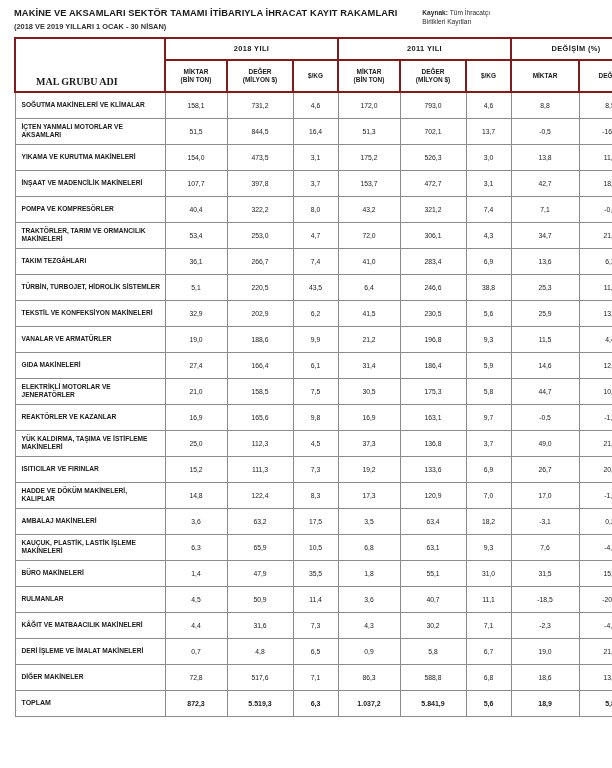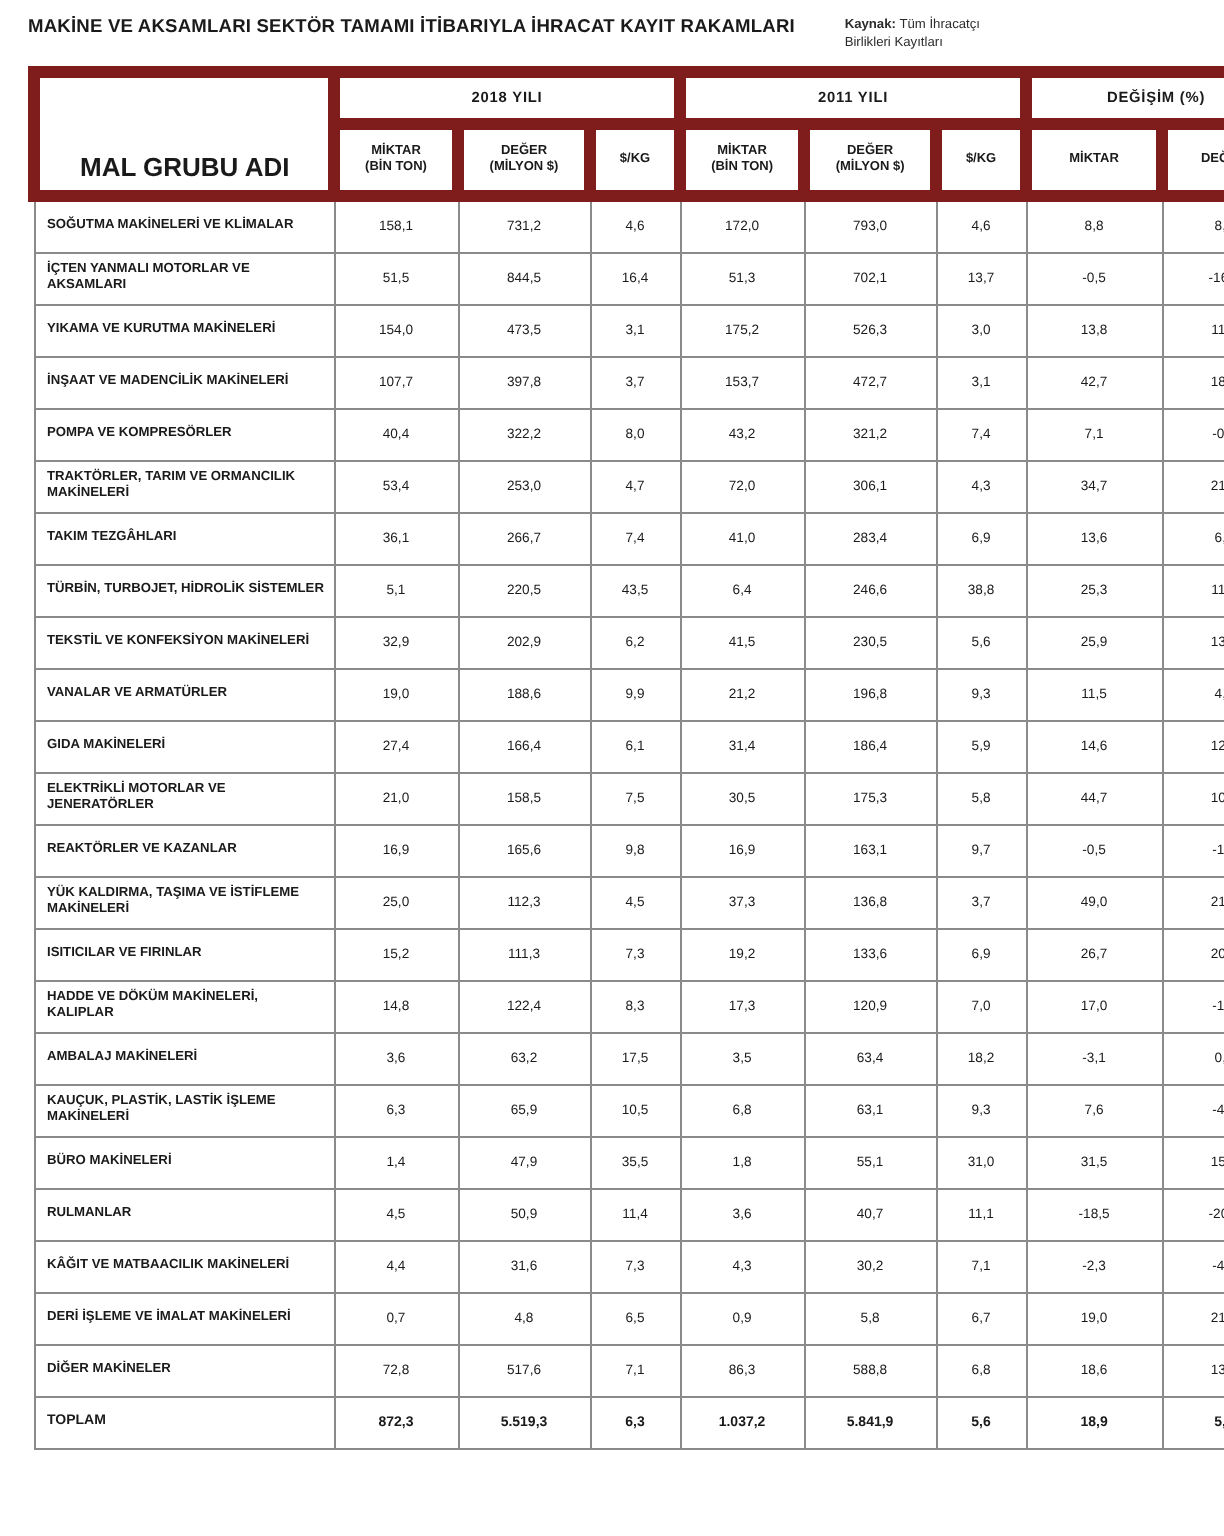--- a/index.html
+++ b/index.html
@@ -66,42 +66,43 @@
     font-size: 6.9px;
   }
   table.data col.c-name  { width: 150px; }
   table.data col.c-num   { width: 62px; }
   table.data col.c-val   { width: 66px; }
   table.data col.c-kg    { width: 45px; }
   table.data col.c-dmik  { width: 68px; }
   table.data col.c-ddeg  { width: 62px; }
 
   thead th {
-    border: 6px solid #7f1d1d;
+    border: 2px solid #7f1d1d;
     font-weight: bold;
     padding: 2px 3px;
     vertical-align: middle;
     background: #fff;
   }
   .grp-head {
     font-size: 7.4px;
     letter-spacing: .4px;
     height: 16px;
   }
   .sub-head {
     font-size: 6.5px;
     line-height: 1.15;
     height: 26px;
   }
   .name-head {
-    font-size: 13px;
+    font-size: 10px;
     text-align: left;
     vertical-align: bottom;
     padding-bottom: 4px;
     padding-left: 20px;
+    font-family: Liberation Serif, serif;
   }
   tbody td {
     border: 1px solid #8a8a8a;
     padding: 3px 4px;
     height: 19px;
     vertical-align: middle;
   }
   td.name {
     text-align: left;
     font-weight: bold;
@@ -121,20 +122,21 @@
   tr.total td.num  { font-size: 7px; }
 </style>
 </head>
 <body>
 
 <div class="page">
 
   <div class="doc-header">
     <div class="title-block">
       <div class="doc-title">MAKİNE VE AKSAMLARI SEKTÖR TAMAMI İTİBARIYLA İHRACAT KAYIT RAKAMLARI</div>
+      <div class="doc-subtitle">(2018 VE 2019 YILLARI 1 OCAK - 30 NİSAN)</div>
     </div>
     <div class="source-block">
       <div>
         <span class="source-label">Kaynak:</span>
         <span class="source-value">Tüm İhracatçı</span>
       </div>
       <div class="source-value">Birlikleri Kayıtları</div>
     </div>
   </div>
 

